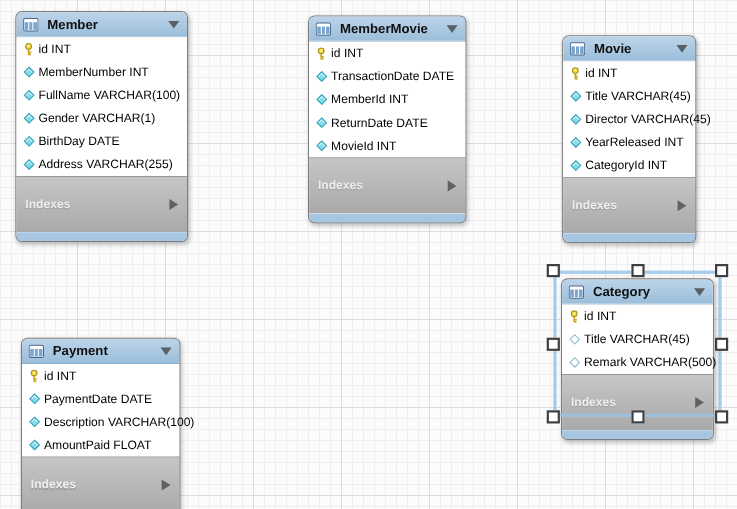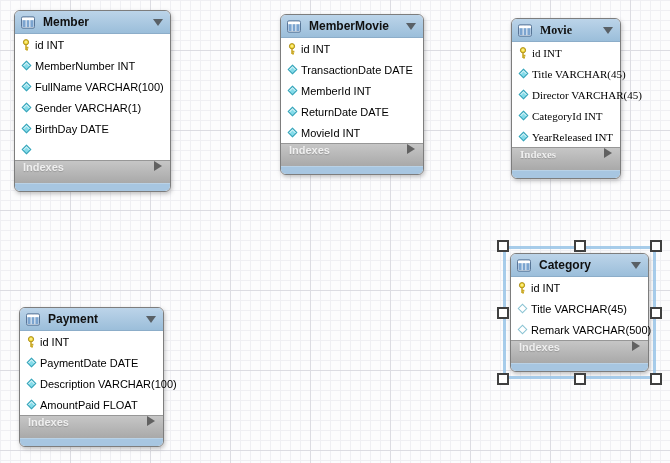--- a/index.html
+++ b/index.html
@@ -35,21 +35,21 @@
   }
   .title{flex:1;font-size:12px;font-weight:bold;color:#101010;white-space:nowrap;}
   .tri{width:0;height:0;border-left:5px solid transparent;border-right:5px solid transparent;border-top:7px solid #596066;}
   .rows{background:#fff;}
   .row{height:21px;display:flex;align-items:center;padding:0 4px;font-size:11px;color:#000;white-space:nowrap;}
   .icn{width:14px;min-width:14px;display:flex;align-items:center;justify-content:center;margin-right:2px;}
   .d{width:7px;height:7px;transform:rotate(45deg);box-sizing:border-box;}
   .df{background:#84dcea;border:1px solid #3aa3b8;box-shadow:inset 1px 1px 0 rgba(255,255,255,.7);}
   .do{background:#fff;border:1px solid #8ac3d3;}
   .footer{
-    height:22px;display:flex;align-items:flex-start;padding:0 8px;
+    height:22px;display:flex;align-items:center;padding:14px 8px;
     background:linear-gradient(#c6c6c6,#a9a9a9);
     border-top:1px solid #979797;
   }
   .flabel{flex:1;font-size:11px;font-weight:bold;color:#efefef;text-shadow:0 1px 1px rgba(0,0,0,.18);}
   .farrow{width:0;height:0;border-top:5px solid transparent;border-bottom:5px solid transparent;border-left:8px solid #616161;}
   .bstrip{height:7px;background:#a7c6e1;border-radius:0 0 5px 5px;border-top:1px solid #b9d2e7;}
   .sel-frame{position:absolute;border:3px solid rgba(152,195,230,.85);box-sizing:border-box;z-index:5;pointer-events:none;}
   .handle{position:absolute;width:12px;height:12px;background:#fff;border:2px solid #404040;box-sizing:border-box;z-index:6;}
 </style>
 </head>
@@ -101,20 +101,21 @@
         <div class="row">
     <span class="icn">
             <span class="d df"></span>
           </span>
     <span>BirthDay DATE</span>
   </div>
         <div class="row">
     <span class="icn">
             <span class="d df"></span>
           </span>
+    <span>Address VARCHAR(255)</span>
   </div>
       </div>
     <div class="footer">
       <span class="flabel">Indexes</span>
       <span class="farrow"></span>
     </div>
     <div class="bstrip"></div>
   </div>
     <div class="table" style="left: 280px; top: 14px; width: 144px;">
     <div class="hdr">
@@ -164,21 +165,21 @@
           </span>
     <span>MovieId INT</span>
   </div>
       </div>
     <div class="footer">
       <span class="flabel">Indexes</span>
       <span class="farrow"></span>
     </div>
     <div class="bstrip"></div>
   </div>
-    <div class="table" style="left: 511px; top: 18px; width: 110px; font-family: Liberation Serif, serif;">
+    <div class="table" style="left: 511px; top: 32px; width: 122px;">
     <div class="hdr">
       <span class="icn">
         <svg width="15" height="13" viewBox="0 0 15 13">
           <rect x="0.5" y="0.5" width="14" height="12" rx="1.5" fill="#ffffff" stroke="#49678c"></rect>
           <rect x="1.5" y="4" width="12" height="7.5" fill="#7ba4cf"></rect>
           <line x1="5.5" y1="1.5" x2="5.5" y2="11.5" stroke="#ffffff" stroke-width="1"></line>
           <line x1="9.5" y1="1.5" x2="9.5" y2="11.5" stroke="#ffffff" stroke-width="1"></line>
         </svg>
       </span>
       <span class="title">Movie</span>
@@ -204,27 +205,27 @@
         <div class="row">
     <span class="icn">
             <span class="d df"></span>
           </span>
     <span>Director VARCHAR(45)</span>
   </div>
         <div class="row">
     <span class="icn">
             <span class="d df"></span>
           </span>
+    <span>YearReleased INT</span>
+  </div>
+        <div class="row">
+    <span class="icn">
+            <span class="d df"></span>
+          </span>
     <span>CategoryId INT</span>
-  </div>
-        <div class="row">
-    <span class="icn">
-            <span class="d df"></span>
-          </span>
-    <span>YearReleased INT</span>
   </div>
       </div>
     <div class="footer">
       <span class="flabel">Indexes</span>
       <span class="farrow"></span>
     </div>
     <div class="bstrip"></div>
   </div>
     <div class="table" style="left: 510px; top: 253px; width: 139px;">
     <div class="hdr">

